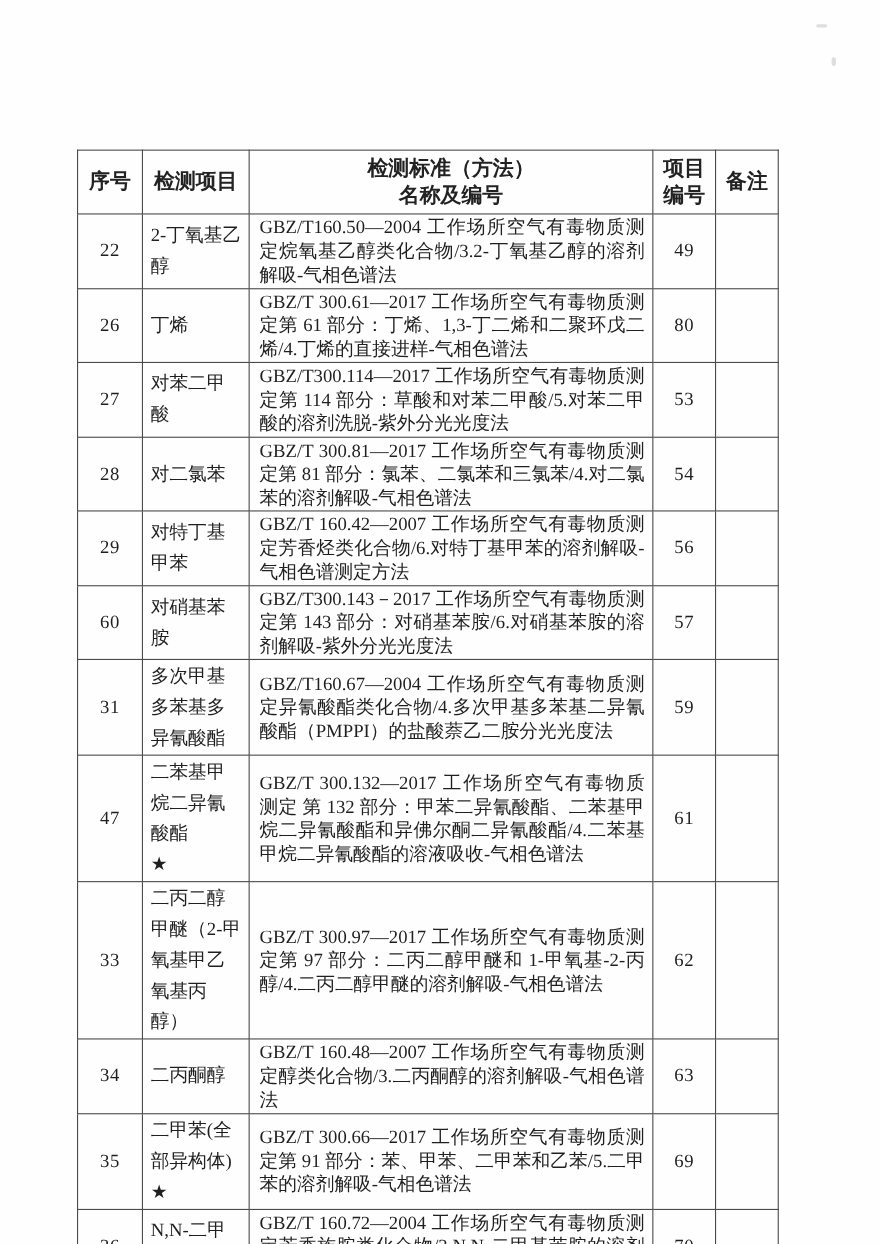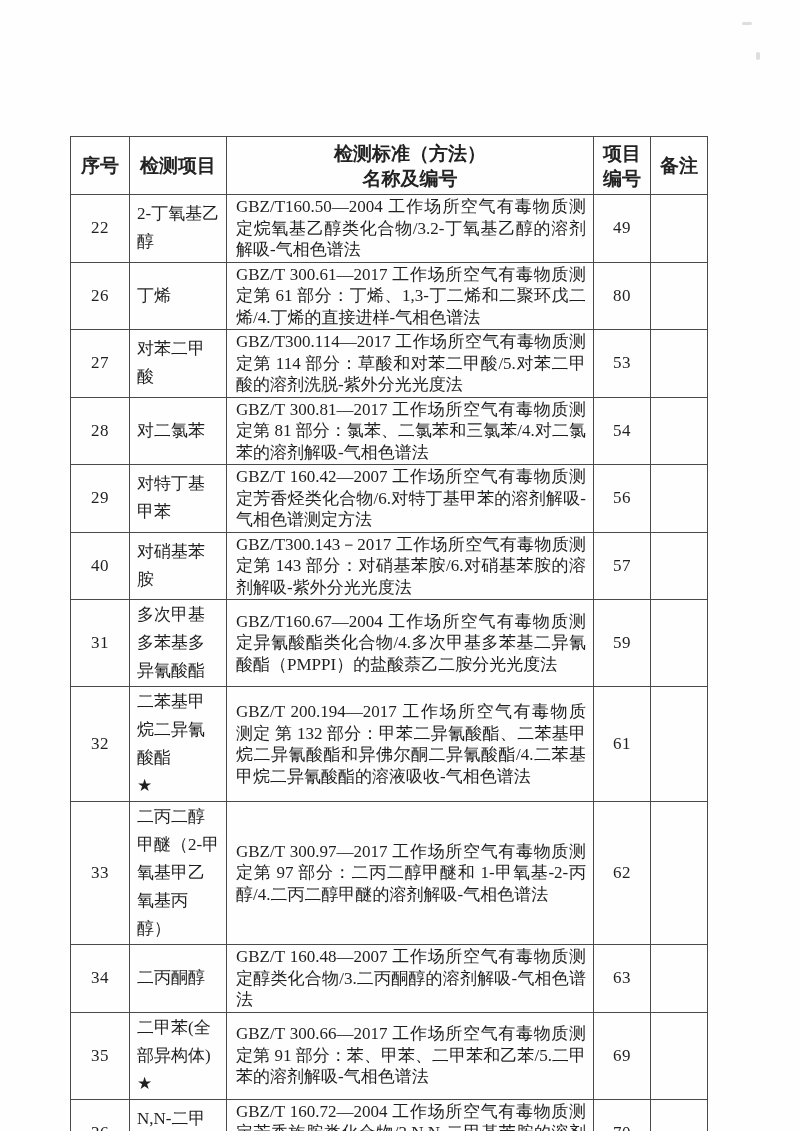--- a/index.html
+++ b/index.html
@@ -126,38 +126,38 @@
         <td class="c-remark"></td>
       </tr>
       <tr style="height:63px">
         <td class="c-no">29</td>
         <td class="c-item">对特丁基甲苯</td>
         <td class="c-std">GBZ/T 160.42—2007 工作场所空气有毒物质测定芳香烃类化合物/6.对特丁基甲苯的溶剂解吸-气相色谱测定方法</td>
         <td class="c-code">56</td>
         <td class="c-remark"></td>
       </tr>
       <tr style="height:63px">
-        <td class="c-no">40</td>
+        <td class="c-no">60</td>
         <td class="c-item">对硝基苯胺</td>
         <td class="c-std">GBZ/T300.143－2017 工作场所空气有毒物质测定第 143 部分：对硝基苯胺/6.对硝基苯胺的溶剂解吸-紫外分光光度法</td>
         <td class="c-code">57</td>
         <td class="c-remark"></td>
       </tr>
       <tr style="height:63px">
         <td class="c-no">31</td>
         <td class="c-item">多次甲基多苯基多异氰酸酯</td>
         <td class="c-std">GBZ/T160.67—2004 工作场所空气有毒物质测定异氰酸酯类化合物/4.多次甲基多苯基二异氰酸酯（PMPPI）的盐酸萘乙二胺分光光度法</td>
         <td class="c-code">59</td>
         <td class="c-remark"></td>
       </tr>
       <tr style="height:84px">
-        <td class="c-no">32</td>
+        <td class="c-no">47</td>
         <td class="c-item">二苯基甲烷二异氰酸酯
 ★</td>
-        <td class="c-std">GBZ/T 200.194—2017 工作场所空气有毒物质测定 第 132 部分：甲苯二异氰酸酯、二苯基甲烷二异氰酸酯和异佛尔酮二异氰酸酯/4.二苯基甲烷二异氰酸酯的溶液吸收-气相色谱法</td>
+        <td class="c-std">GBZ/T 300.132—2017 工作场所空气有毒物质测定 第 132 部分：甲苯二异氰酸酯、二苯基甲烷二异氰酸酯和异佛尔酮二异氰酸酯/4.二苯基甲烷二异氰酸酯的溶液吸收-气相色谱法</td>
         <td class="c-code">61</td>
         <td class="c-remark"></td>
       </tr>
       <tr style="height:85px">
         <td class="c-no">33</td>
         <td class="c-item">二丙二醇甲醚（2-甲氧基甲乙氧基丙醇）</td>
         <td class="c-std">GBZ/T 300.97—2017 工作场所空气有毒物质测定第 97 部分：二丙二醇甲醚和 1-甲氧基-2-丙醇/4.二丙二醇甲醚的溶剂解吸-气相色谱法</td>
         <td class="c-code">62</td>
         <td class="c-remark"></td>
       </tr>

